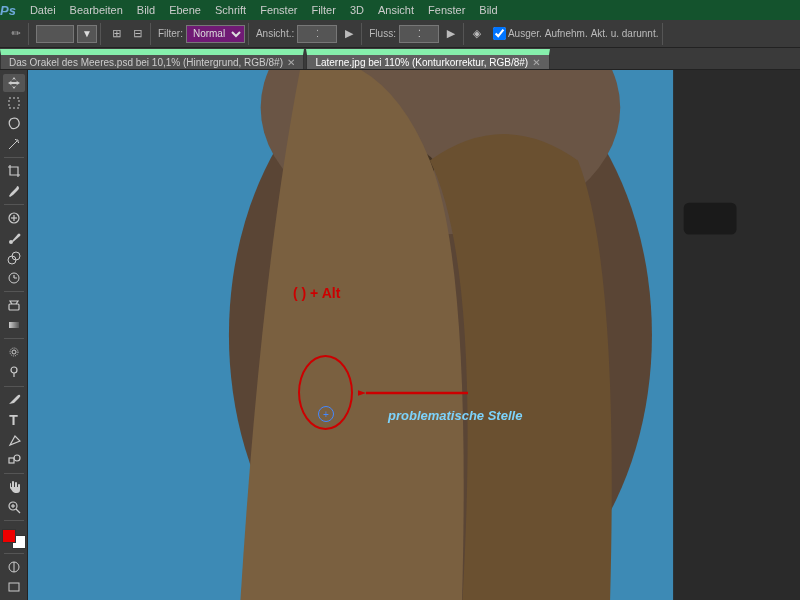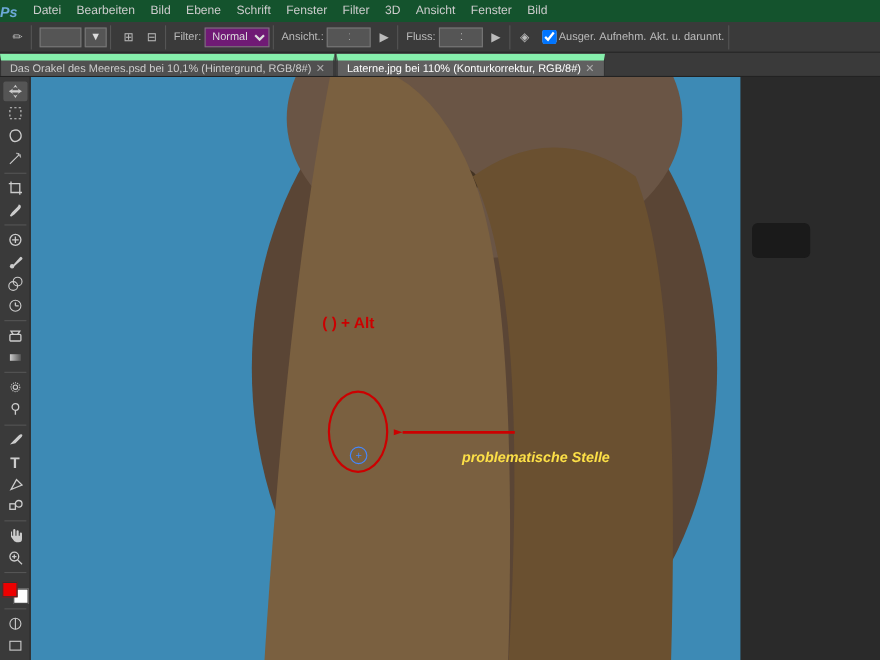--- a/index.html
+++ b/index.html
@@ -221,25 +221,24 @@
       height: 75px;
       border: 2px solid #cc0000;
       border-radius: 50%;
       top: 285px;
       left: 270px;
     }
     .annotation-text {
       position: absolute;
       top: 338px;
       left: 360px;
-      color: #fde047;
+      color: #7dd3fc;
       font-style: italic;
       font-size: 13px;
       font-weight: bold;
-      margin-left: 32px;
     }
     .shortcut-text {
       position: absolute;
       top: 215px;
       left: 265px;
       color: #cc0000;
       font-size: 14px;
       font-weight: bold;
     }
     .crosshair {

